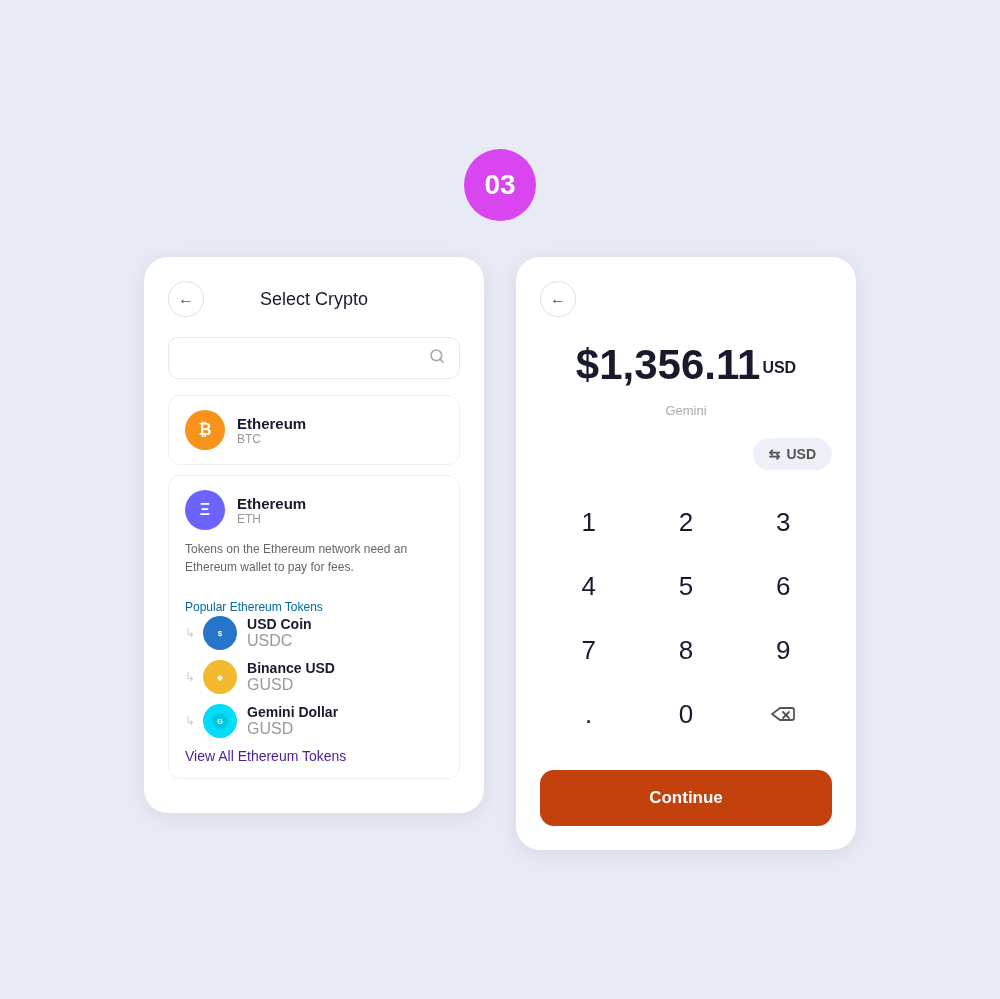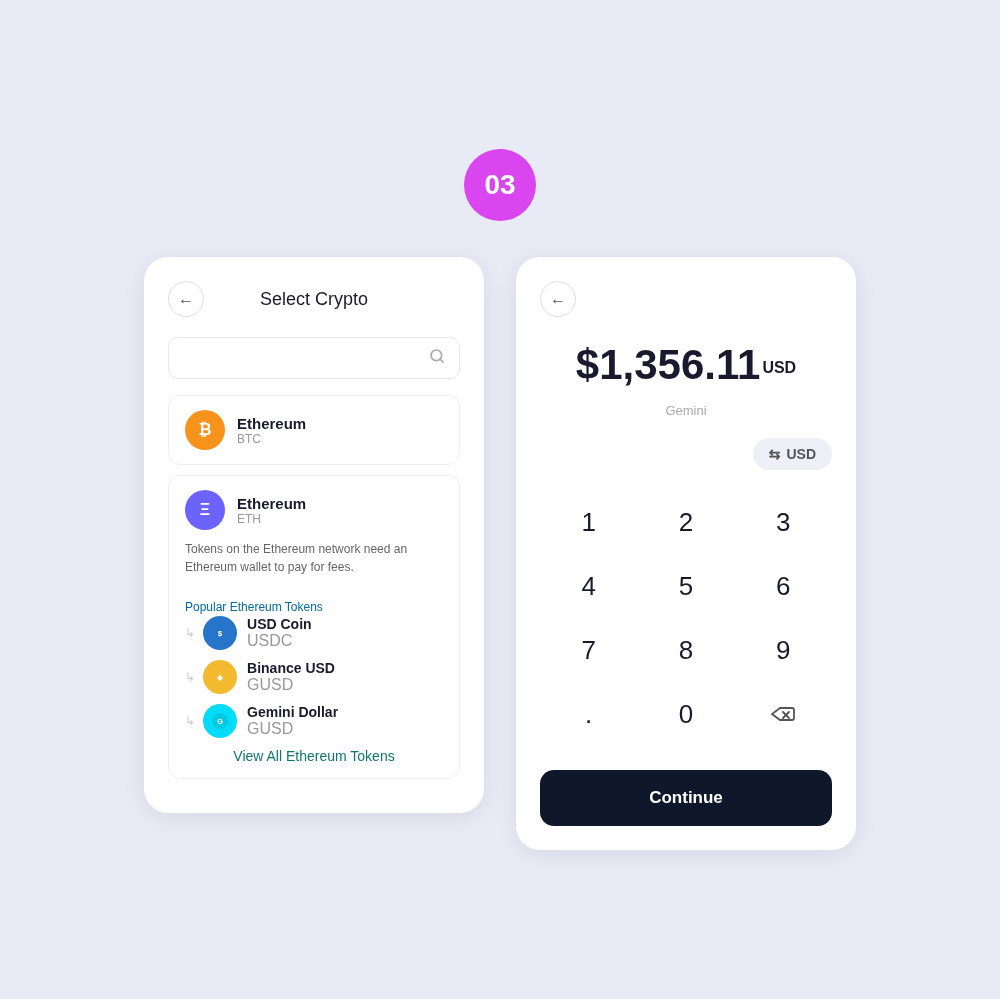--- a/index.html
+++ b/index.html
@@ -197,22 +197,22 @@
       font-weight: 700;
       color: #1a1a2e;
     }
 
     .token-symbol {
       font-size: 16px;
       color: #999;
     }
 
     .view-all-link {
-      text-align: center;
-      color: #0f766e;
+      text-align: left;
+      color: #4c1d95;
       font-size: 14px;
       font-weight: 500;
       cursor: pointer;
       margin-top: 8px;
     }
 
     
     .right-panel {
       width: 340px;
       background: white;
@@ -287,21 +287,21 @@
       border-radius: 8px;
       transition: background 0.1s;
     }
 
     .backspace-key {
       font-size: 20px;
     }
 
     .continue-btn {
       width: 100%;
-      background: #0f172a;
+      background: #c2410c;
       color: white;
       border: none;
       border-radius: 14px;
       padding: 18px;
       font-size: 17px;
       font-weight: 600;
       cursor: pointer;
     }
   </style>
 </head>

